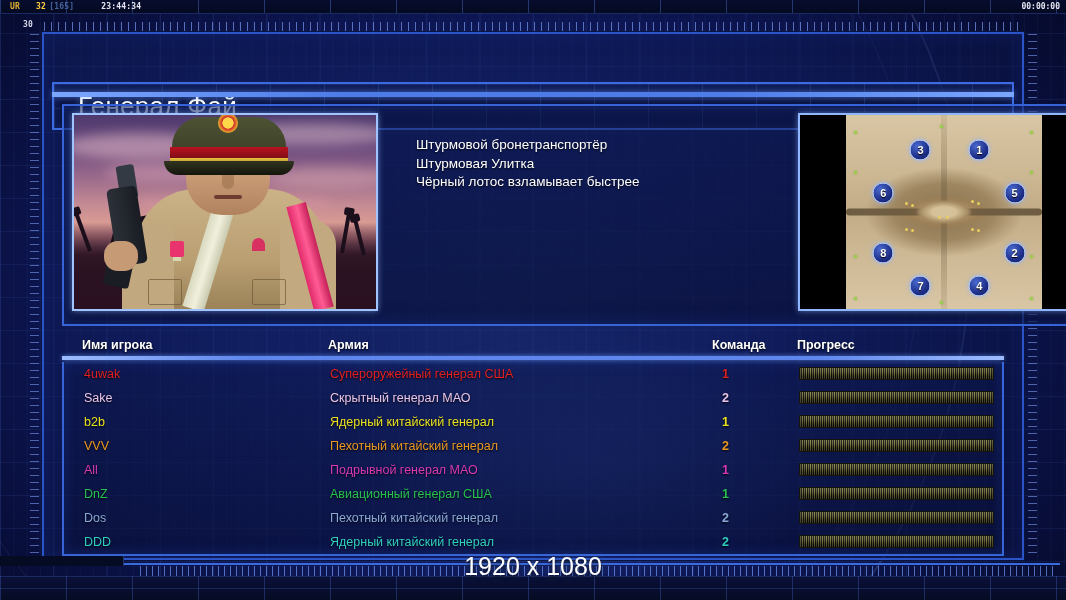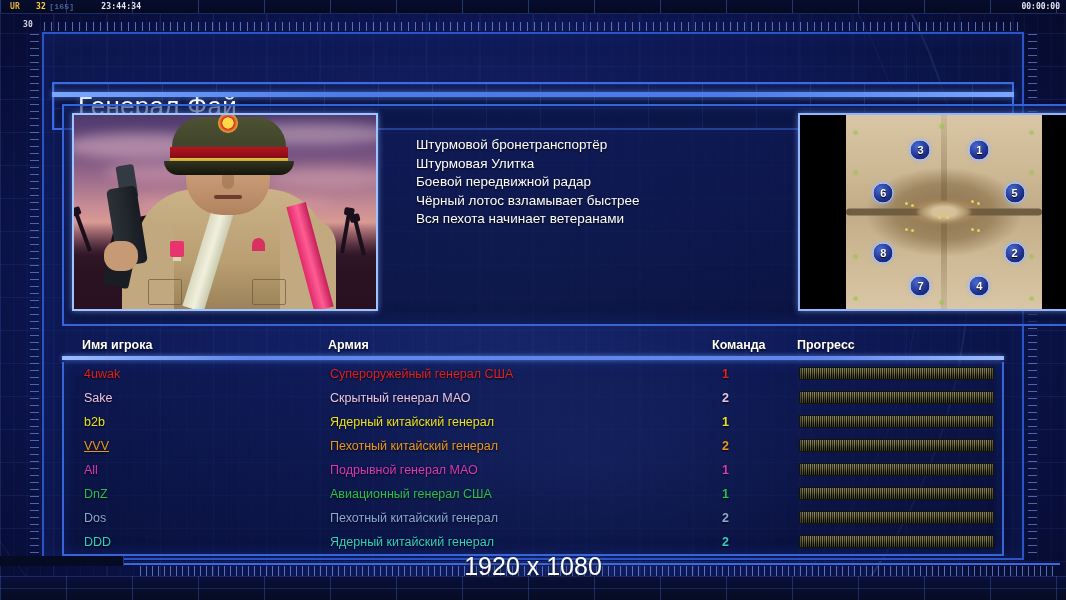--- a/index.html
+++ b/index.html
@@ -61,21 +61,21 @@
   }
   .tl-stat{
     position:relative; display:flex; align-items:center; gap:3px;
     font-family:"DejaVu Sans Mono", monospace;
     font-size:8px; font-weight:bold; letter-spacing:.2px;
     padding-left:10px;
   }
   .tl-ur{ color:#e0b030; }
   .tl-n1{ color:#d8d8e8;margin-top:35px; }
   .tl-n2{ color:#ffd040; }
-  .tl-br{ color:#46629e;font-family:Liberation Mono, monospace; }
+  .tl-br{ color:#46629e; }
   .tl-time{ color:#e8e8f4;margin-left:24px; }
   #tr-time{
     position:absolute; right:6px; top:2px;
     font-family:"DejaVu Sans Mono", monospace;
     font-size:8px; font-weight:bold; color:#e6e6f2;
   }
 
   
   #outer-frame{
     position:absolute; left:42px; top:32px; width:982px; height:528px;
@@ -456,23 +456,21 @@
       <div class="gunbarrel"></div>
       <div class="gun"></div>
       <div class="gungrip"></div>
       <div class="hand"></div>
     </div>
   </div>
 
   <div id="ability-list">
     <div class="ability">Штурмовой бронетранспортёр</div>
     <div class="ability">Штурмовая Улитка</div>
-    <div class="ability">Боевой передвижной радар</div>
     <div class="ability">Чёрный лотос взламывает быстрее</div>
-    <div class="ability">Вся пехота начинает ветеранами</div>
   </div>
 
   <div id="minimap-frame">
     <div id="minimap">
       <div class="mroad mroad-v"></div>
       <div class="mroad mroad-h"></div>
       <div class="mlens"></div>
       <div class="mdot" style="left:4%;top:8%"></div>
       <div class="mdot" style="left:48%;top:5%"></div>
       <div class="mdot" style="left:94%;top:8%"></div>
@@ -532,21 +530,21 @@
     </div>
     <div class="prow" style="top: 48px;">
       <div class="p-name" style="color: rgb(232, 224, 32);">b2b</div>
       <div class="p-army" style="color: rgb(232, 224, 32);">Ядерный китайский генерал</div>
       <div class="p-team" style="color: rgb(232, 224, 32);">1</div>
       <div class="p-prog">
         <div class="p-prog-fill" style="width: 100%;"></div>
       </div>
     </div>
     <div class="prow" style="top: 72px;">
-      <div class="p-name" style="color: rgb(232, 152, 32); text-decoration: underline;">VVV</div>
+      <div class="p-name" style="color: rgb(232, 152, 32);">VVV</div>
       <div class="p-army" style="color: rgb(232, 152, 32);">Пехотный китайский генерал</div>
       <div class="p-team" style="color: rgb(232, 152, 32);">2</div>
       <div class="p-prog">
         <div class="p-prog-fill" style="width: 100%;"></div>
       </div>
     </div>
     <div class="prow" style="top: 96px;">
       <div class="p-name" style="color: rgb(216, 58, 184);">All</div>
       <div class="p-army" style="color: rgb(216, 58, 184);">Подрывной генерал МАО</div>
       <div class="p-team" style="color: rgb(216, 58, 184);">1</div>

